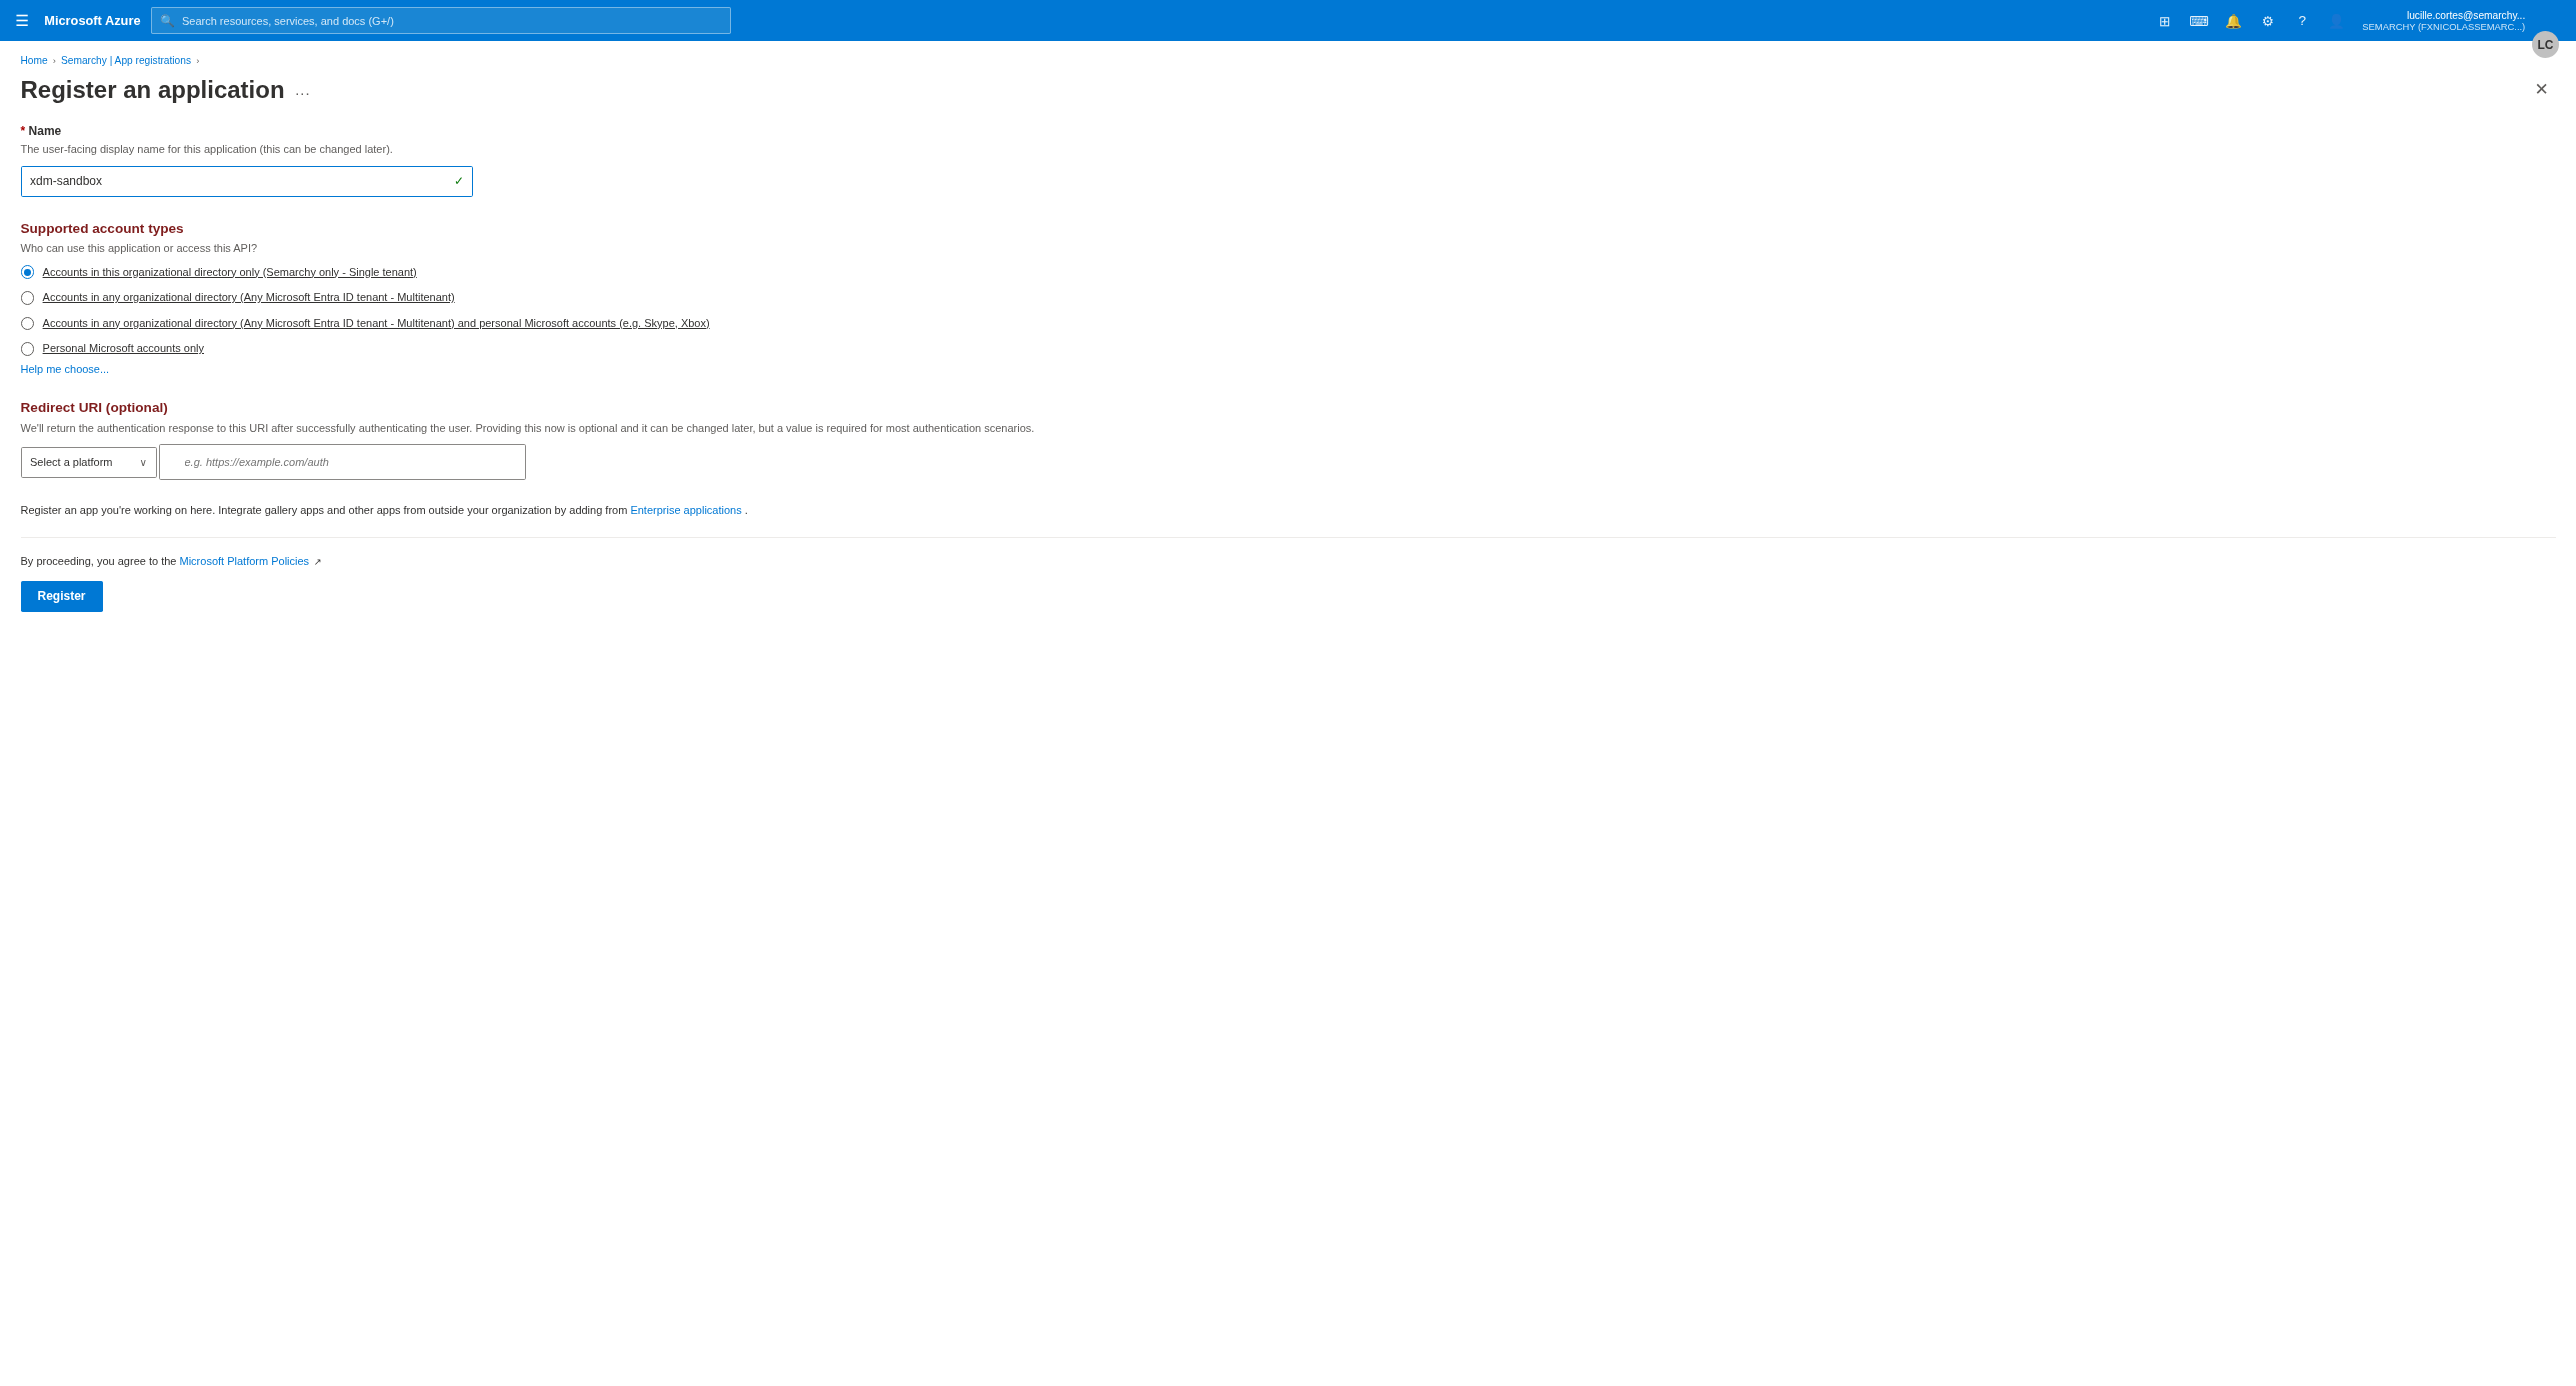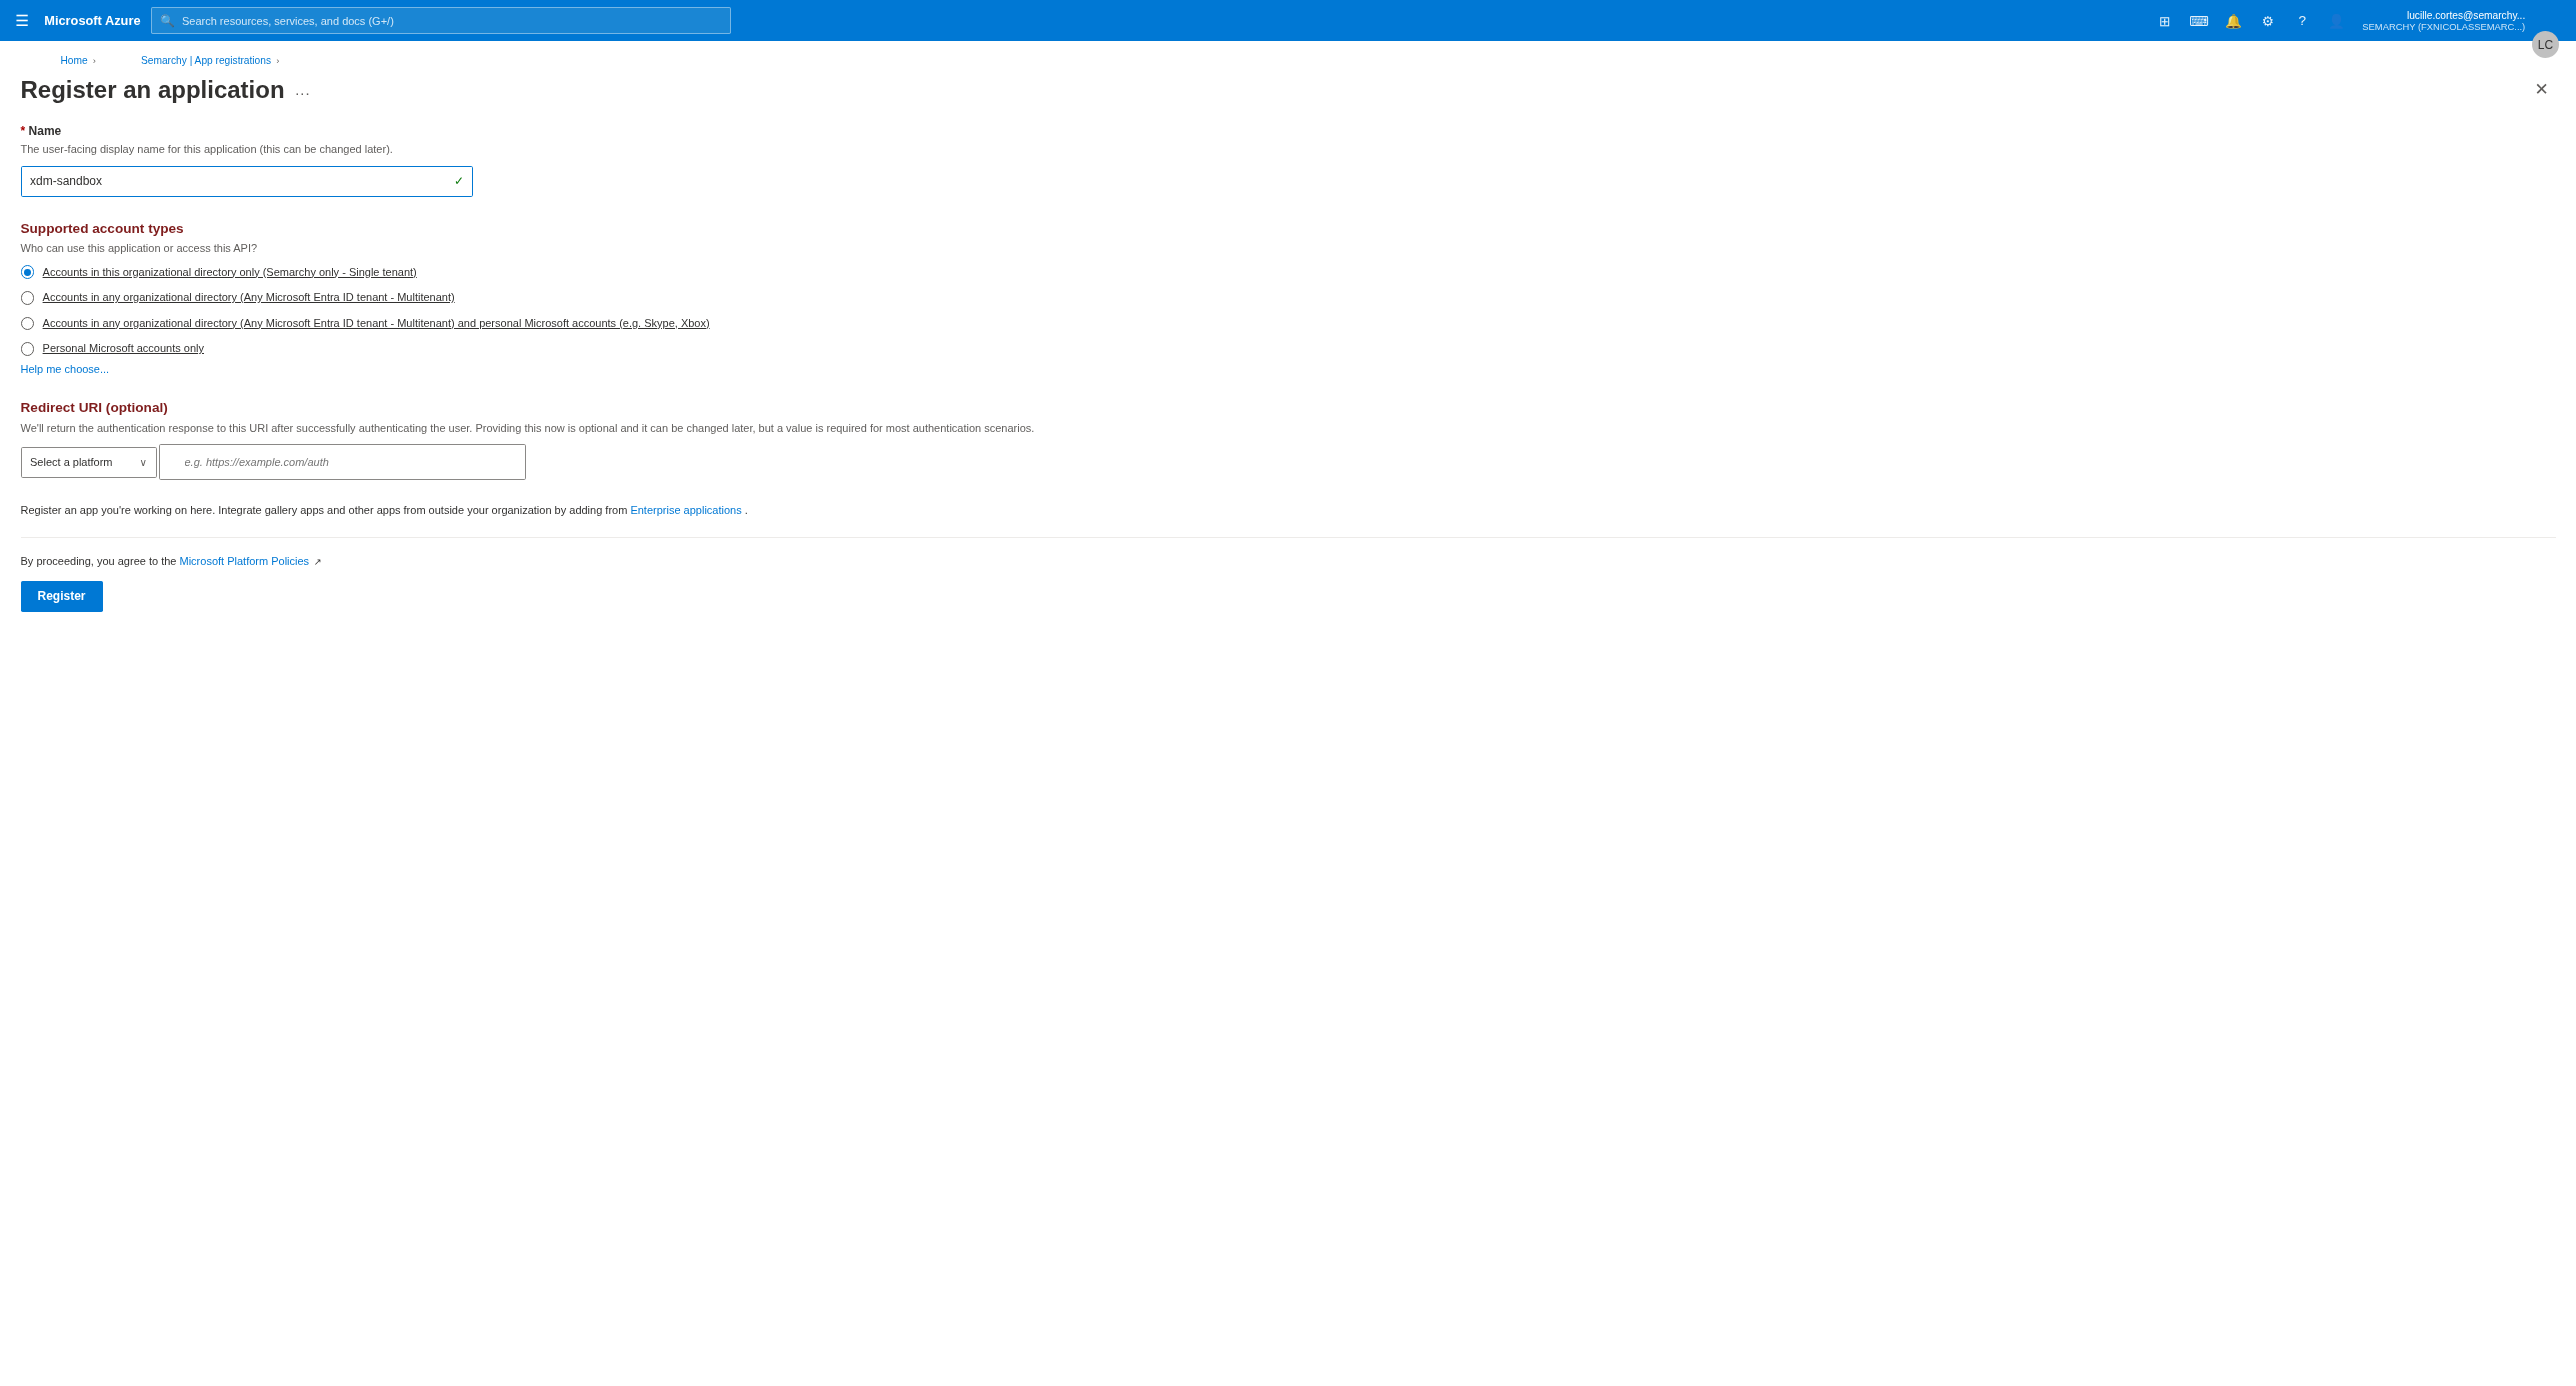--- a/index.html
+++ b/index.html
@@ -77,21 +77,21 @@
       padding: 3.4px 6.8px;
     }
     .nav-user-text { text-align: right; }
     .nav-user-name { font-size: 10.2px; }
     .nav-user-tenant { font-size: 9.4px; opacity: 0.8; }
     .nav-avatar {
       width: 27px; height: 27px;
       border-radius: 50%;
       background: #c0c0c0;
       display: flex; align-items: center; justify-content: center;
-      font-size: 12px; color: #333; font-weight: 400; margin-top: 48px;
+      font-size: 12px; color: #333; font-weight: 700; margin-top: 48px;
     }
 
     
     .page-wrapper {
       margin-top: 41px;
       background: white;
       min-height: calc(100vh - 41px);
       padding: 10.2px 20.5px 34px;
     }
 
@@ -99,21 +99,21 @@
     .breadcrumb {
       display: flex;
       align-items: center;
       gap: 5.1px;
       font-size: 10.2px;
       color: #0078d4;
       margin-bottom: 10.2px;
       padding-top: 3.4px;
     }
     .breadcrumb-separator { color: #605e5c; font-size: 9.4px; }
-    .breadcrumb-item { cursor: pointer; margin-left: 40px; }
+    .breadcrumb-item { cursor: pointer; }
 
     
     .page-header {
       display: flex;
       align-items: flex-start;
       justify-content: space-between;
       margin-bottom: 20.5px;
     }
     .page-title-row {
       display: flex;

